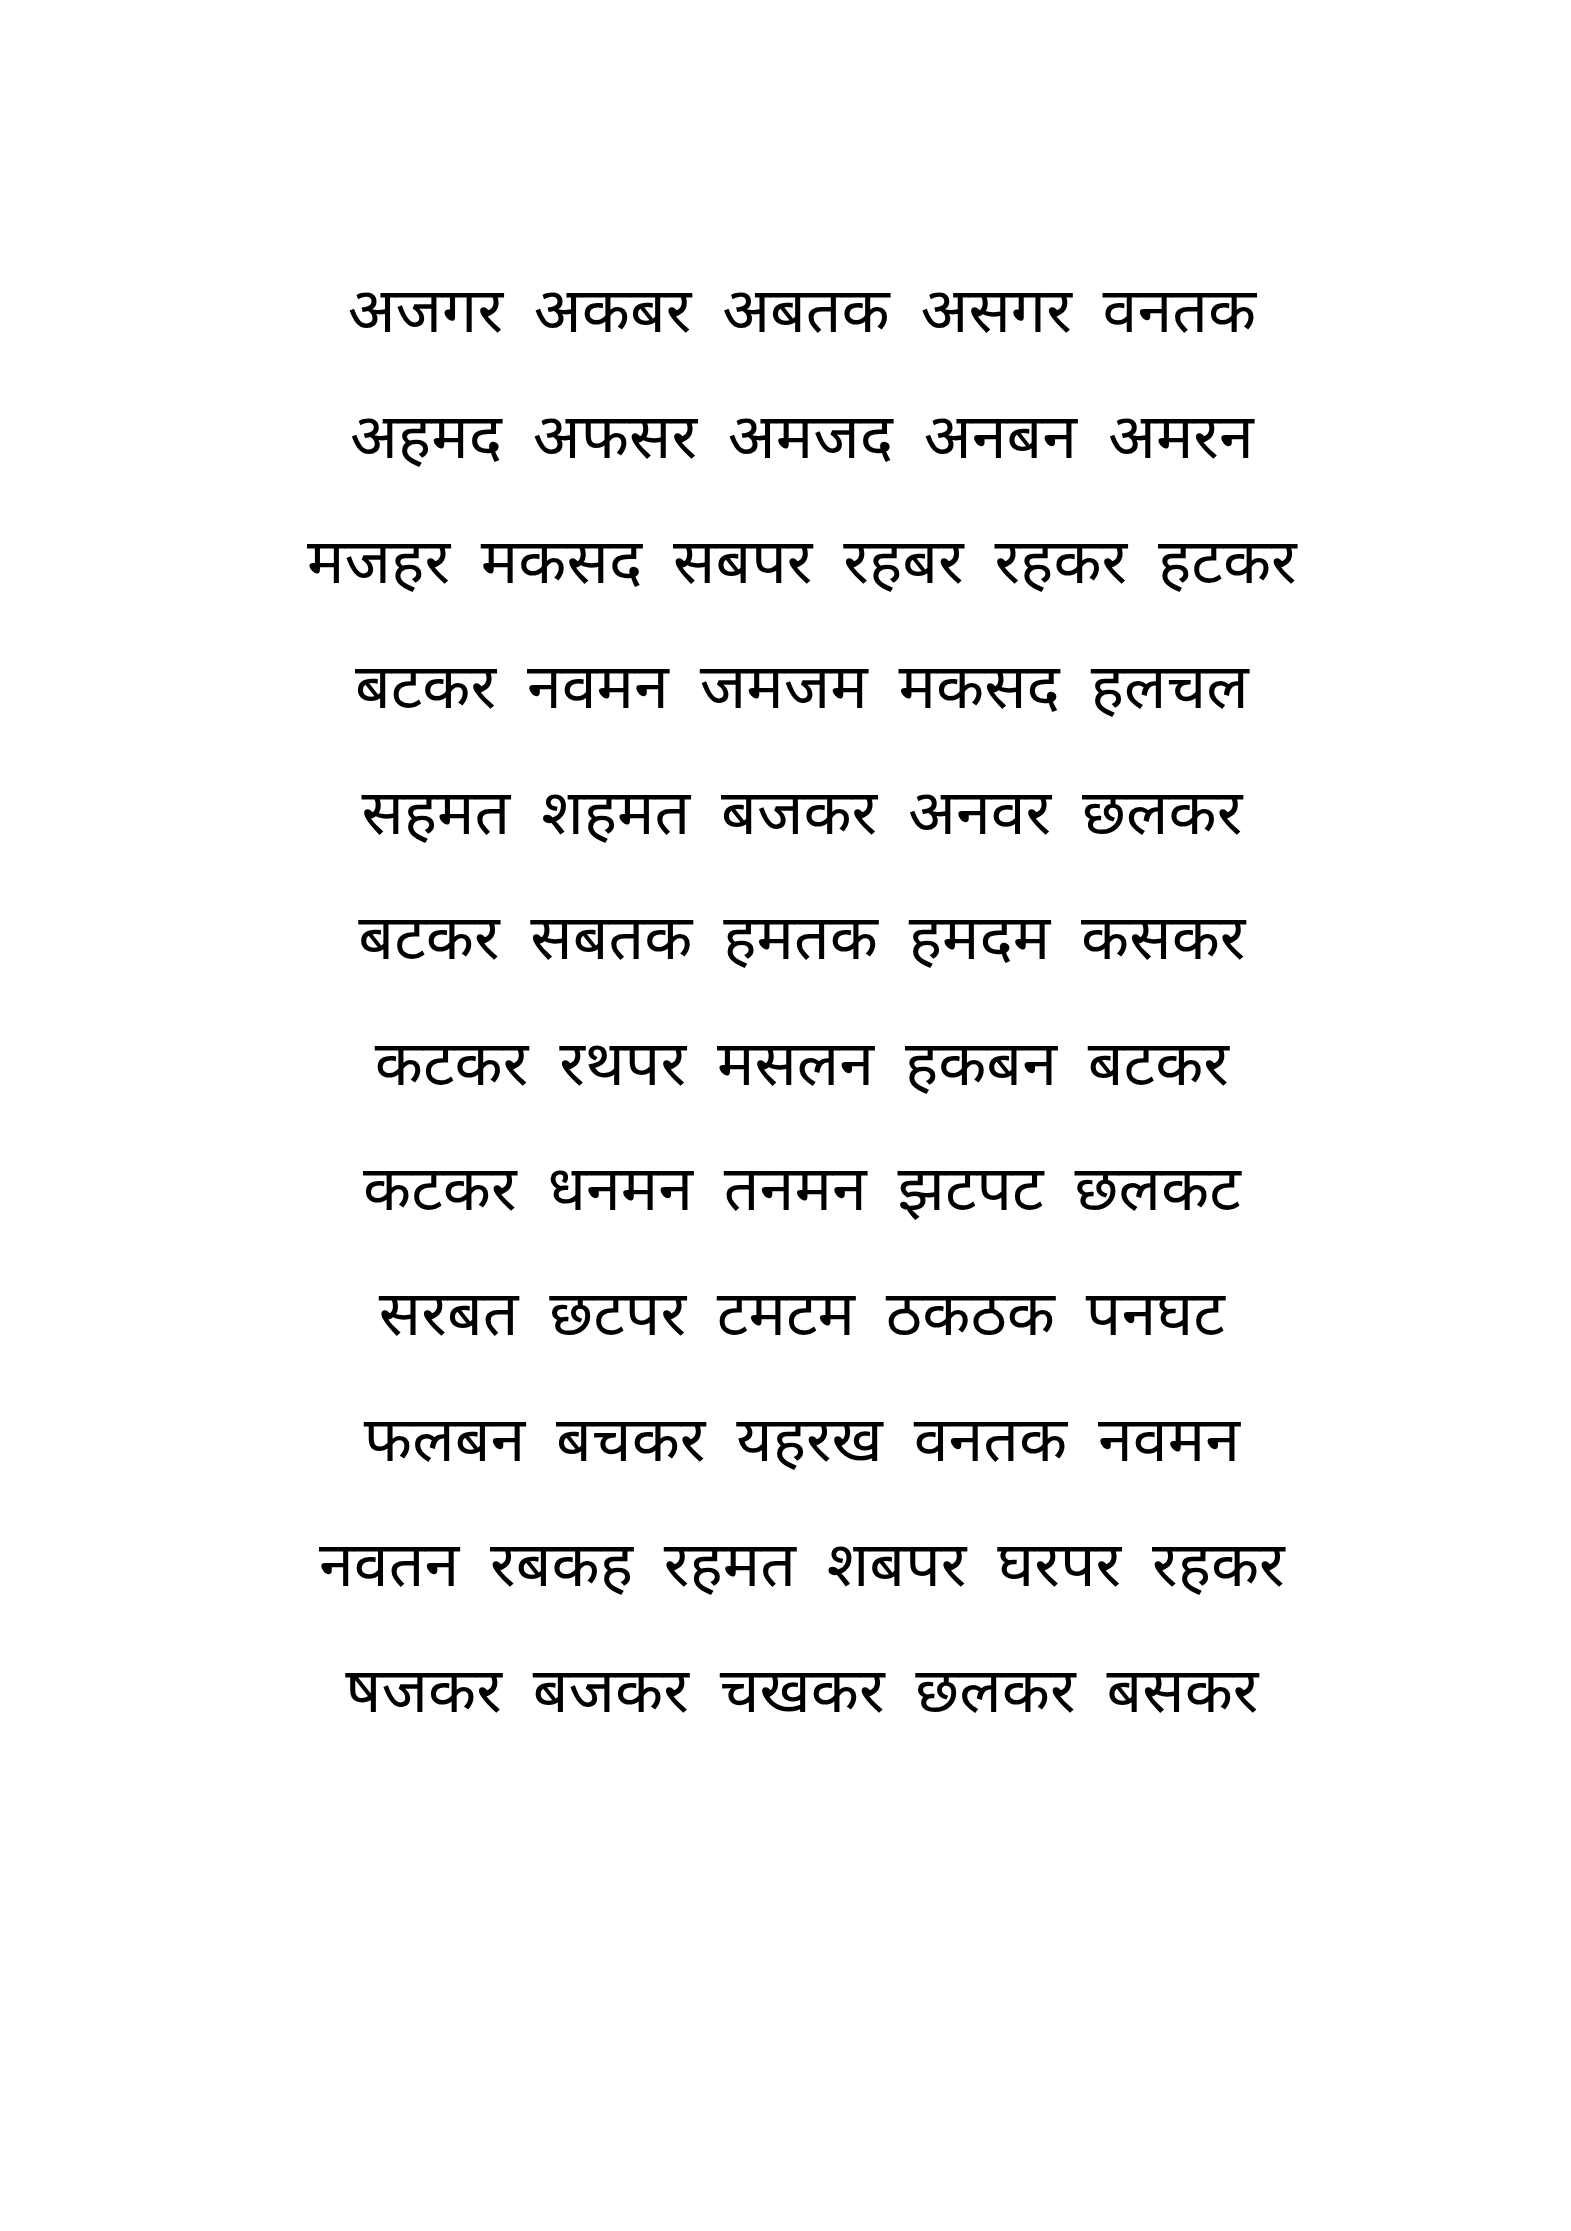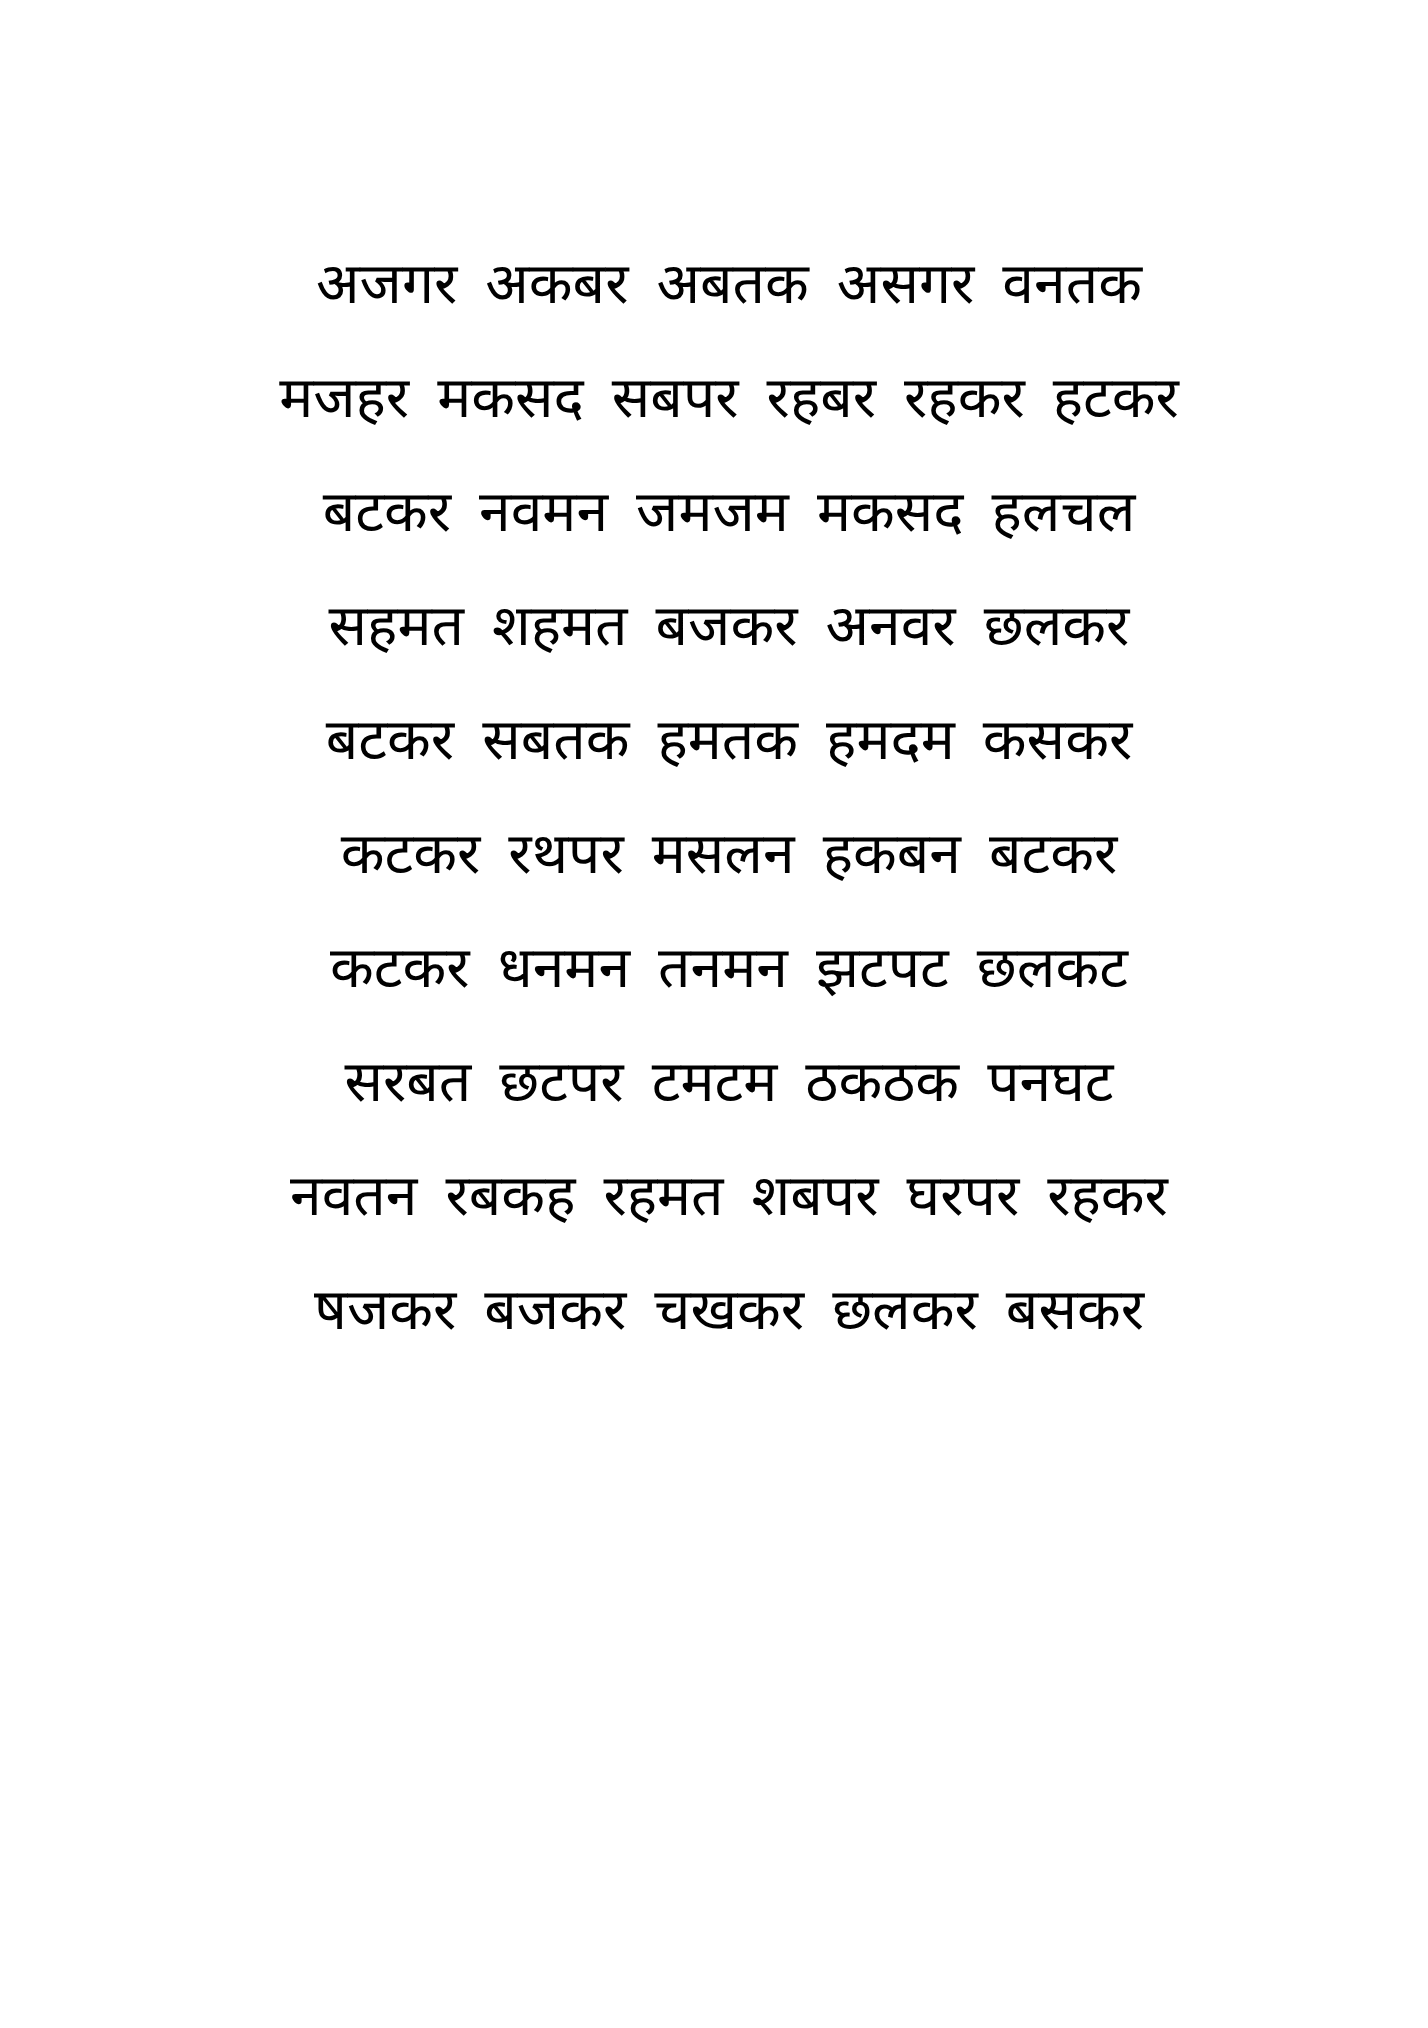--- a/index.html
+++ b/index.html
@@ -51,20 +51,27 @@
   <div class="word-grid">
 
     <div class="word-row">
       <span class="word">अजगर</span>
       <span class="word">अकबर</span>
       <span class="word">अबतक</span>
       <span class="word">असगर</span>
       <span class="word">वनतक</span>
     </div>
 
+    <div class="word-row">
+      <span class="word">अहमद</span>
+      <span class="word">अफसर</span>
+      <span class="word">अमजद</span>
+      <span class="word">अनबन</span>
+      <span class="word">अमरन</span>
+    </div>
 
     <div class="word-row">
       <span class="word">मजहर</span>
       <span class="word">मकसद</span>
       <span class="word">सबपर</span>
       <span class="word">रहबर</span>
       <span class="word">रहकर</span>
       <span class="word">हटकर</span>
     </div>
 
@@ -109,20 +116,27 @@
     </div>
 
     <div class="word-row">
       <span class="word">सरबत</span>
       <span class="word">छटपर</span>
       <span class="word">टमटम</span>
       <span class="word">ठकठक</span>
       <span class="word">पनघट</span>
     </div>
 
+    <div class="word-row">
+      <span class="word">फलबन</span>
+      <span class="word">बचकर</span>
+      <span class="word">यहरख</span>
+      <span class="word">वनतक</span>
+      <span class="word">नवमन</span>
+    </div>
 
     <div class="word-row">
       <span class="word">नवतन</span>
       <span class="word">रबकह</span>
       <span class="word">रहमत</span>
       <span class="word">शबपर</span>
       <span class="word">घरपर</span>
       <span class="word">रहकर</span>
     </div>
 

